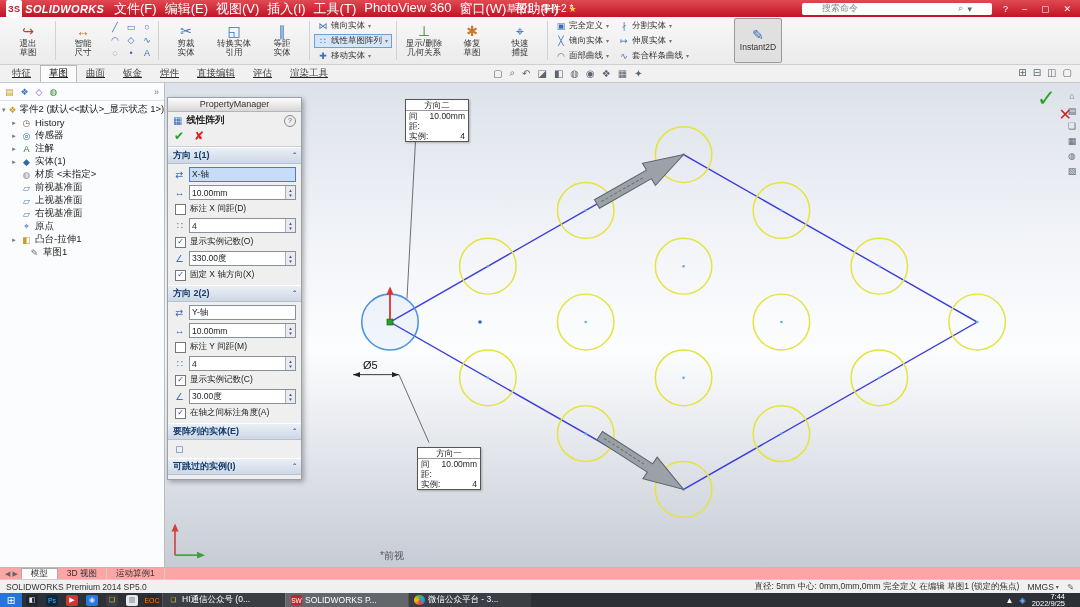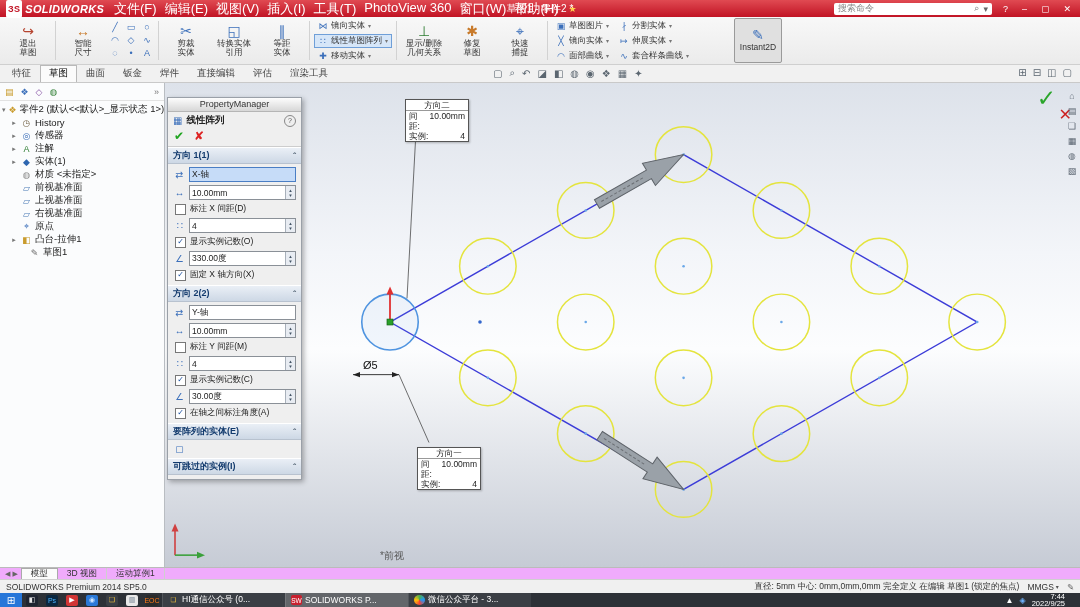--- a/index.html
+++ b/index.html
@@ -7,21 +7,21 @@
   .app{position:relative;width:1080px;height:607px;background:#e9e9e9;display:flex;flex-direction:column;}
 
   
   .menubar{height:17px;background:linear-gradient(#e04a52,#c11324);display:flex;align-items:center;color:#fff;padding:0 6px;gap:6px;position:relative;flex:0 0 auto;}
   .logo{font-weight:bold;font-style:italic;font-size:11px;letter-spacing:.3px;display:flex;gap:3px;align-items:center;}
   .logo .mark{background:#fff;color:#c11324;border-radius:2px;padding:4px 2px;font-size:9px;font-style:normal;}
   .menu-item{font-size:13px;padding:0 4px;cursor:default;white-space:nowrap;}
   .menu-star{color:#ffd34d;font-size:9px;}
   .doc-title{position:absolute;left:50%;transform:translateX(-50%);font-size:10px;white-space:nowrap;}
   .searchwrap{margin-left:auto;display:flex;align-items:center;gap:8px;}
-  .searchbox{width:150px;height:12px;background:#fff;border-radius:2px;display:flex;align-items:center;padding:0 4px;color:#888;font-size:9px;gap:4px;}
+  .searchbox{width:150px;height:12px;background:#fff;border-radius:2px;display:flex;align-items:center;padding:0 20px;color:#888;font-size:9px;gap:4px;}
   .searchbox .ph{flex:1;}
   .searchbox .mag{color:#666;}
   .winbtn{font-size:9px;padding:0 3px;color:#fff;}
 
   
   .ribbon{height:45px;background:linear-gradient(#f8f8f8,#ebebeb);border-bottom:1px solid #cfcfcf;display:flex;align-items:stretch;padding:1px 4px;flex:0 0 auto;}
   .rb-large{min-width:40px;display:flex;flex-direction:column;align-items:center;justify-content:center;gap:0;padding:1px 3px;border:1px solid transparent;border-radius:2px;}
   .rb-large .ic{font-size:14px;line-height:15px;}
   .rb-large .lb{font-size:8.5px;line-height:9.5px;color:#333;text-align:center;white-space:nowrap;}
   .rb-large.pressed{background:#e0e0e0;border-color:#9a9a9a;}
@@ -29,21 +29,21 @@
   .rb-small{display:flex;align-items:center;gap:3px;font-size:8.5px;padding:0 3px;height:12px;border:1px solid transparent;white-space:nowrap;color:#333;}
   .rb-small .ic{font-size:9px;width:10px;text-align:center;}
   .rb-small .dd{font-size:6px;color:#777;}
   .rb-small.active{background:#d6e6f8;border-color:#6f9fd8;}
   .rb-sep{width:1px;background:#d2d2d2;margin:3px 3px;}
   .rb-grid{display:grid;grid-template-columns:repeat(3,16px);grid-auto-rows:13px;align-content:center;}
   .rb-grid span{font-size:9px;color:#3b6fba;text-align:center;line-height:13px;}
   .pushr{margin-left:40px;}
 
   
-  .tabstrip{height:17px;background:#f1f1f1;border-bottom:1px solid #c9c9c9;display:flex;align-items:flex-end;padding:0 3px;position:relative;flex:0 0 auto;}
+  .tabstrip{height:17px;background:#f1f1f1;border-bottom:1px solid #c9c9c9;display:flex;align-items:flex-end;padding:0 3px;position:relative;flex:0 0 auto;text-decoration:underline;}
   .tab{padding:1px 8px 2px;font-size:9.5px;color:#444;border:1px solid transparent;border-bottom:none;white-space:nowrap;}
   .tab.active{background:#fbfbfb;border-color:#b9b9b9;color:#000;}
   .headsup{position:absolute;left:493px;top:2px;display:flex;gap:7px;align-items:center;}
   .hicon{font-size:10px;color:#5b6670;}
   .paneicons{position:absolute;right:8px;top:2px;display:flex;gap:6px;align-items:center;}
 
   
   .main{flex:1;display:flex;min-height:0;}
   .tree{width:164px;background:#fbfcfd;border-right:1px solid #b9bdc2;display:flex;flex-direction:column;overflow:hidden;}
   .tree-toolbar{height:15px;display:flex;gap:7px;padding:1px 5px;border-bottom:1px solid #e2e2e2;align-items:center;flex:0 0 auto;}
@@ -88,21 +88,21 @@
   .co-dir2{left:240px;top:16px;width:62px;}
   .co-dir1{left:252px;top:364px;width:62px;}
 
   .confirm-check{position:absolute;right:24px;top:2px;color:#2aa52a;font-size:23px;font-weight:bold;z-index:4;}
   .confirm-x{position:absolute;right:8px;top:22px;color:#cc2222;font-size:16px;font-weight:bold;z-index:4;}
   .tp-strip{position:absolute;right:1px;top:8px;width:14px;display:flex;flex-direction:column;gap:5px;align-items:center;z-index:4;}
   .tp-strip span{font-size:9px;color:#5a6470;}
   .view-label{position:absolute;left:215px;bottom:4px;color:#555;font-size:10px;z-index:3;}
 
   
-  .modeltabs{height:11px;background:#f0abfc;border-top:1px solid #bbb;display:flex;align-items:stretch;font-size:8.5px;padding-left:2px;flex:0 0 auto;}
+  .modeltabs{height:11px;background:#fca5a5;border-top:1px solid #bbb;display:flex;align-items:stretch;font-size:8.5px;padding-left:2px;flex:0 0 auto;}
   .mtab-arrows{display:flex;align-items:center;color:#666;font-size:7px;gap:2px;padding:0 3px;}
   .mtab{padding:0 9px;display:flex;align-items:center;color:#333;border-right:1px solid #cfcfcf;}
   .mtab.active{background:#fbfbfb;border:1px solid #aaa;border-bottom:none;}
   .statusbar{height:13px;background:#f0f0f0;border-top:1px solid #cfcfcf;display:flex;align-items:center;font-size:8.5px;color:#333;padding:0 6px;gap:8px;flex:0 0 auto;}
   .sb-msg{margin-left:auto;white-space:nowrap;}
   .sb-units{display:flex;align-items:center;gap:2px;white-space:nowrap;}
   .sb-units .car{font-size:6px;color:#555;}
   .taskbar{height:14px;background:#2d3137;display:flex;align-items:stretch;color:#fff;flex:0 0 auto;}
   .tb-start{width:22px;background:#2676d9;display:flex;align-items:center;justify-content:center;font-size:10px;flex:0 0 auto;}
   .tb-icon{width:20px;display:flex;align-items:center;justify-content:center;flex:0 0 auto;}
@@ -219,21 +219,21 @@
       </div>
       <div class="rb-large">
         <span class="ic" style="color: rgb(59, 111, 186);">⌖</span>
         <div class="lb">快速</div>
         <div class="lb">捕捉</div>
       </div>
       <div class="rb-sep"></div>
       <div class="rb-stack">
         <div class="rb-small">
           <span class="ic" style="color: rgb(59, 111, 186);">▣</span>
-          <span class="lb">草图图片</span>
+          <span class="lb">完全定义</span>
           <span class="dd">▾</span>
         </div>
         <div class="rb-small">
           <span class="ic" style="color: rgb(59, 111, 186);">╳</span>
           <span class="lb">镜向实体</span>
           <span class="dd">▾</span>
         </div>
         <div class="rb-small">
           <span class="ic" style="color: rgb(59, 111, 186);">◠</span>
           <span class="lb">面部曲线</span>

